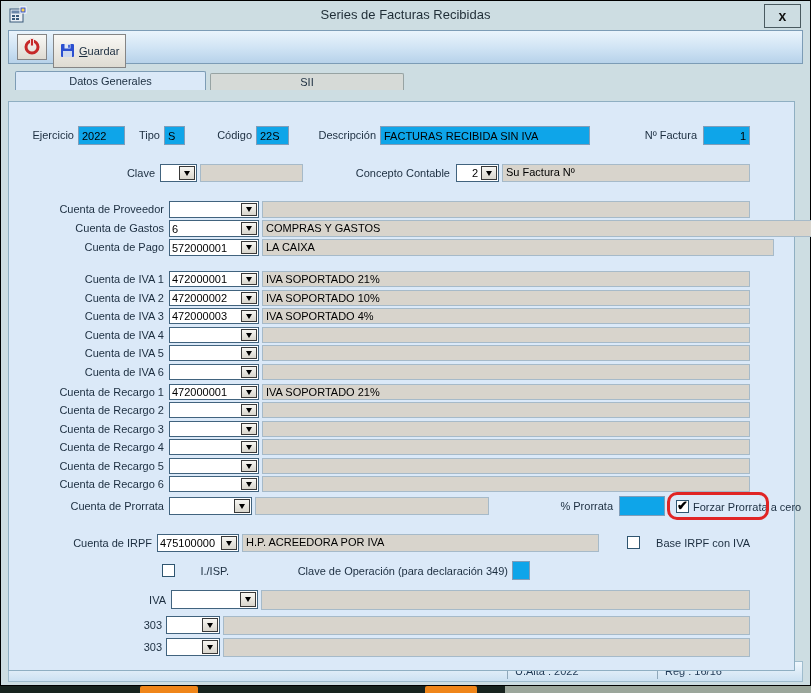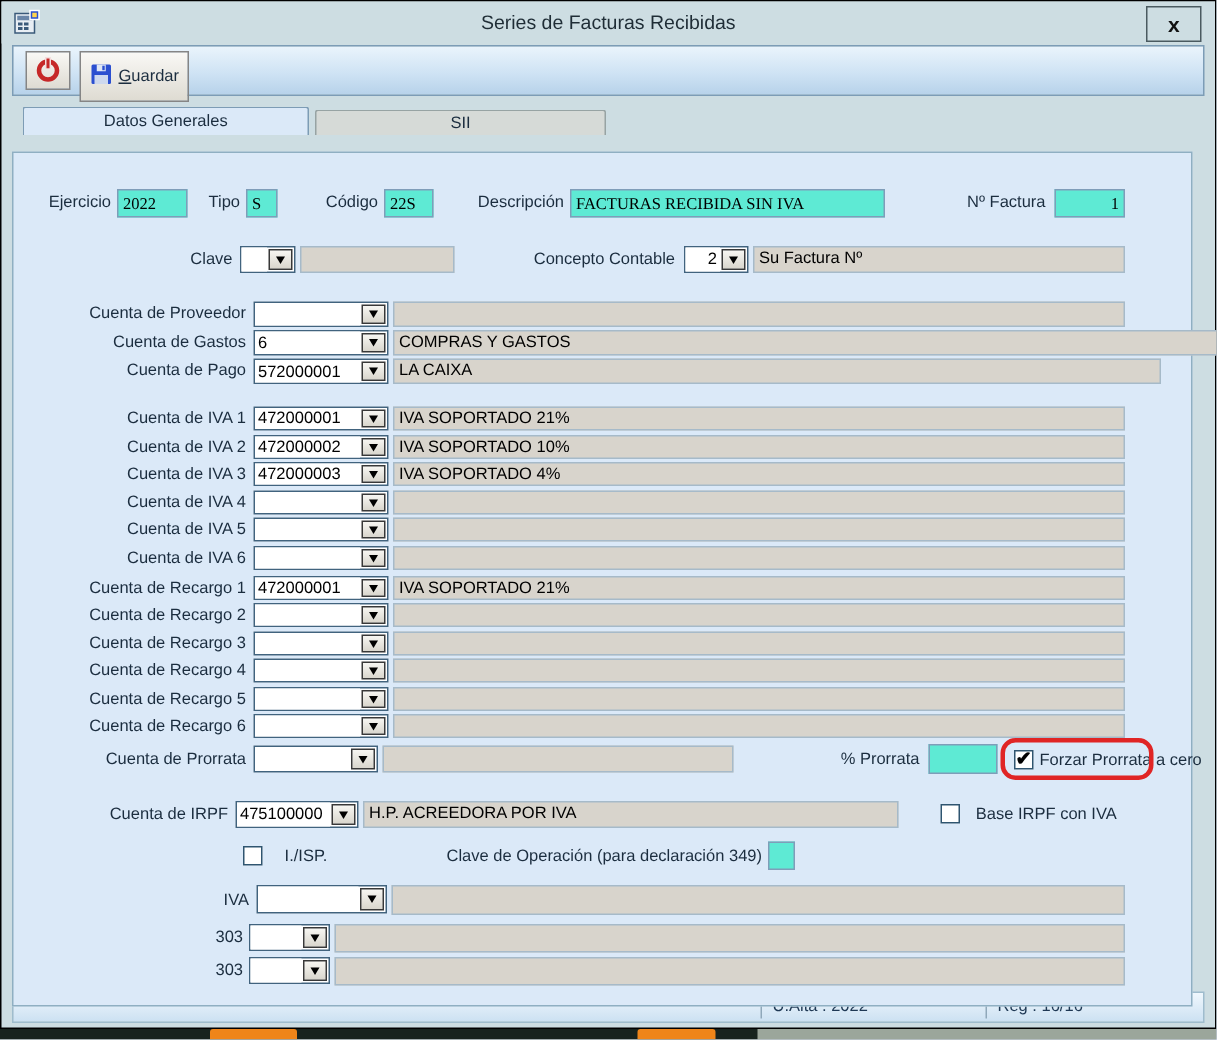--- a/index.html
+++ b/index.html
@@ -37,24 +37,24 @@
                 border-radius:2px 2px 0 0; z-index:3; }
   .tab-inactive { left:209px; top:72px; width:194px; height:17px; line-height:16px;
                   background:#d6dad7; border:1px solid #97a3a3; border-bottom:none;
                   border-radius:2px 2px 0 0; z-index:1; }
 
   
   .page { position:absolute; left:7px; top:88px; width:787px; height:570px;
           background:#dbe9f8; border:1px solid #8fafc2; z-index:2;margin-top:12px; }
 
   .lbl { position:absolute; font-size:11px; color:#1b2d3f; text-align:right; white-space:nowrap; }
-  .lbl-left { text-align:center; }
-
-  .tfield { position:absolute; background:#5eead4; border:1px solid #7f9db9;
-            font-family:Liberation Serif, serif; font-size:11px; color:#000;
+  .lbl-left { text-align:right; }
+
+  .tfield { position:absolute; background:#0ea5e9; border:1px solid #7f9db9;
+            font-family:Liberation Sans, sans-serif; font-size:11px; color:#000;
             padding:1px 3px; outline:none; }
   .ra { text-align:right; }
 
   .combo { position:absolute; height:17px; background:#fff; border:1px solid #41637e; display:flex; }
   .combo-input { flex:1; min-width:0; border:none; outline:none; background:#fff;
                  font-family:"Liberation Sans",sans-serif; font-size:11px; color:#000; padding:0 2px; }
   .combo-btn { width:16px; margin:1px; background:linear-gradient(#f7f6f2,#d9d6cd);
                border:1px solid #383838; display:flex; align-items:center; justify-content:center; cursor:pointer; }
   .tri { width:0; height:0; border-left:3.5px solid transparent; border-right:3.5px solid transparent;
          border-top:5px solid #000; }

